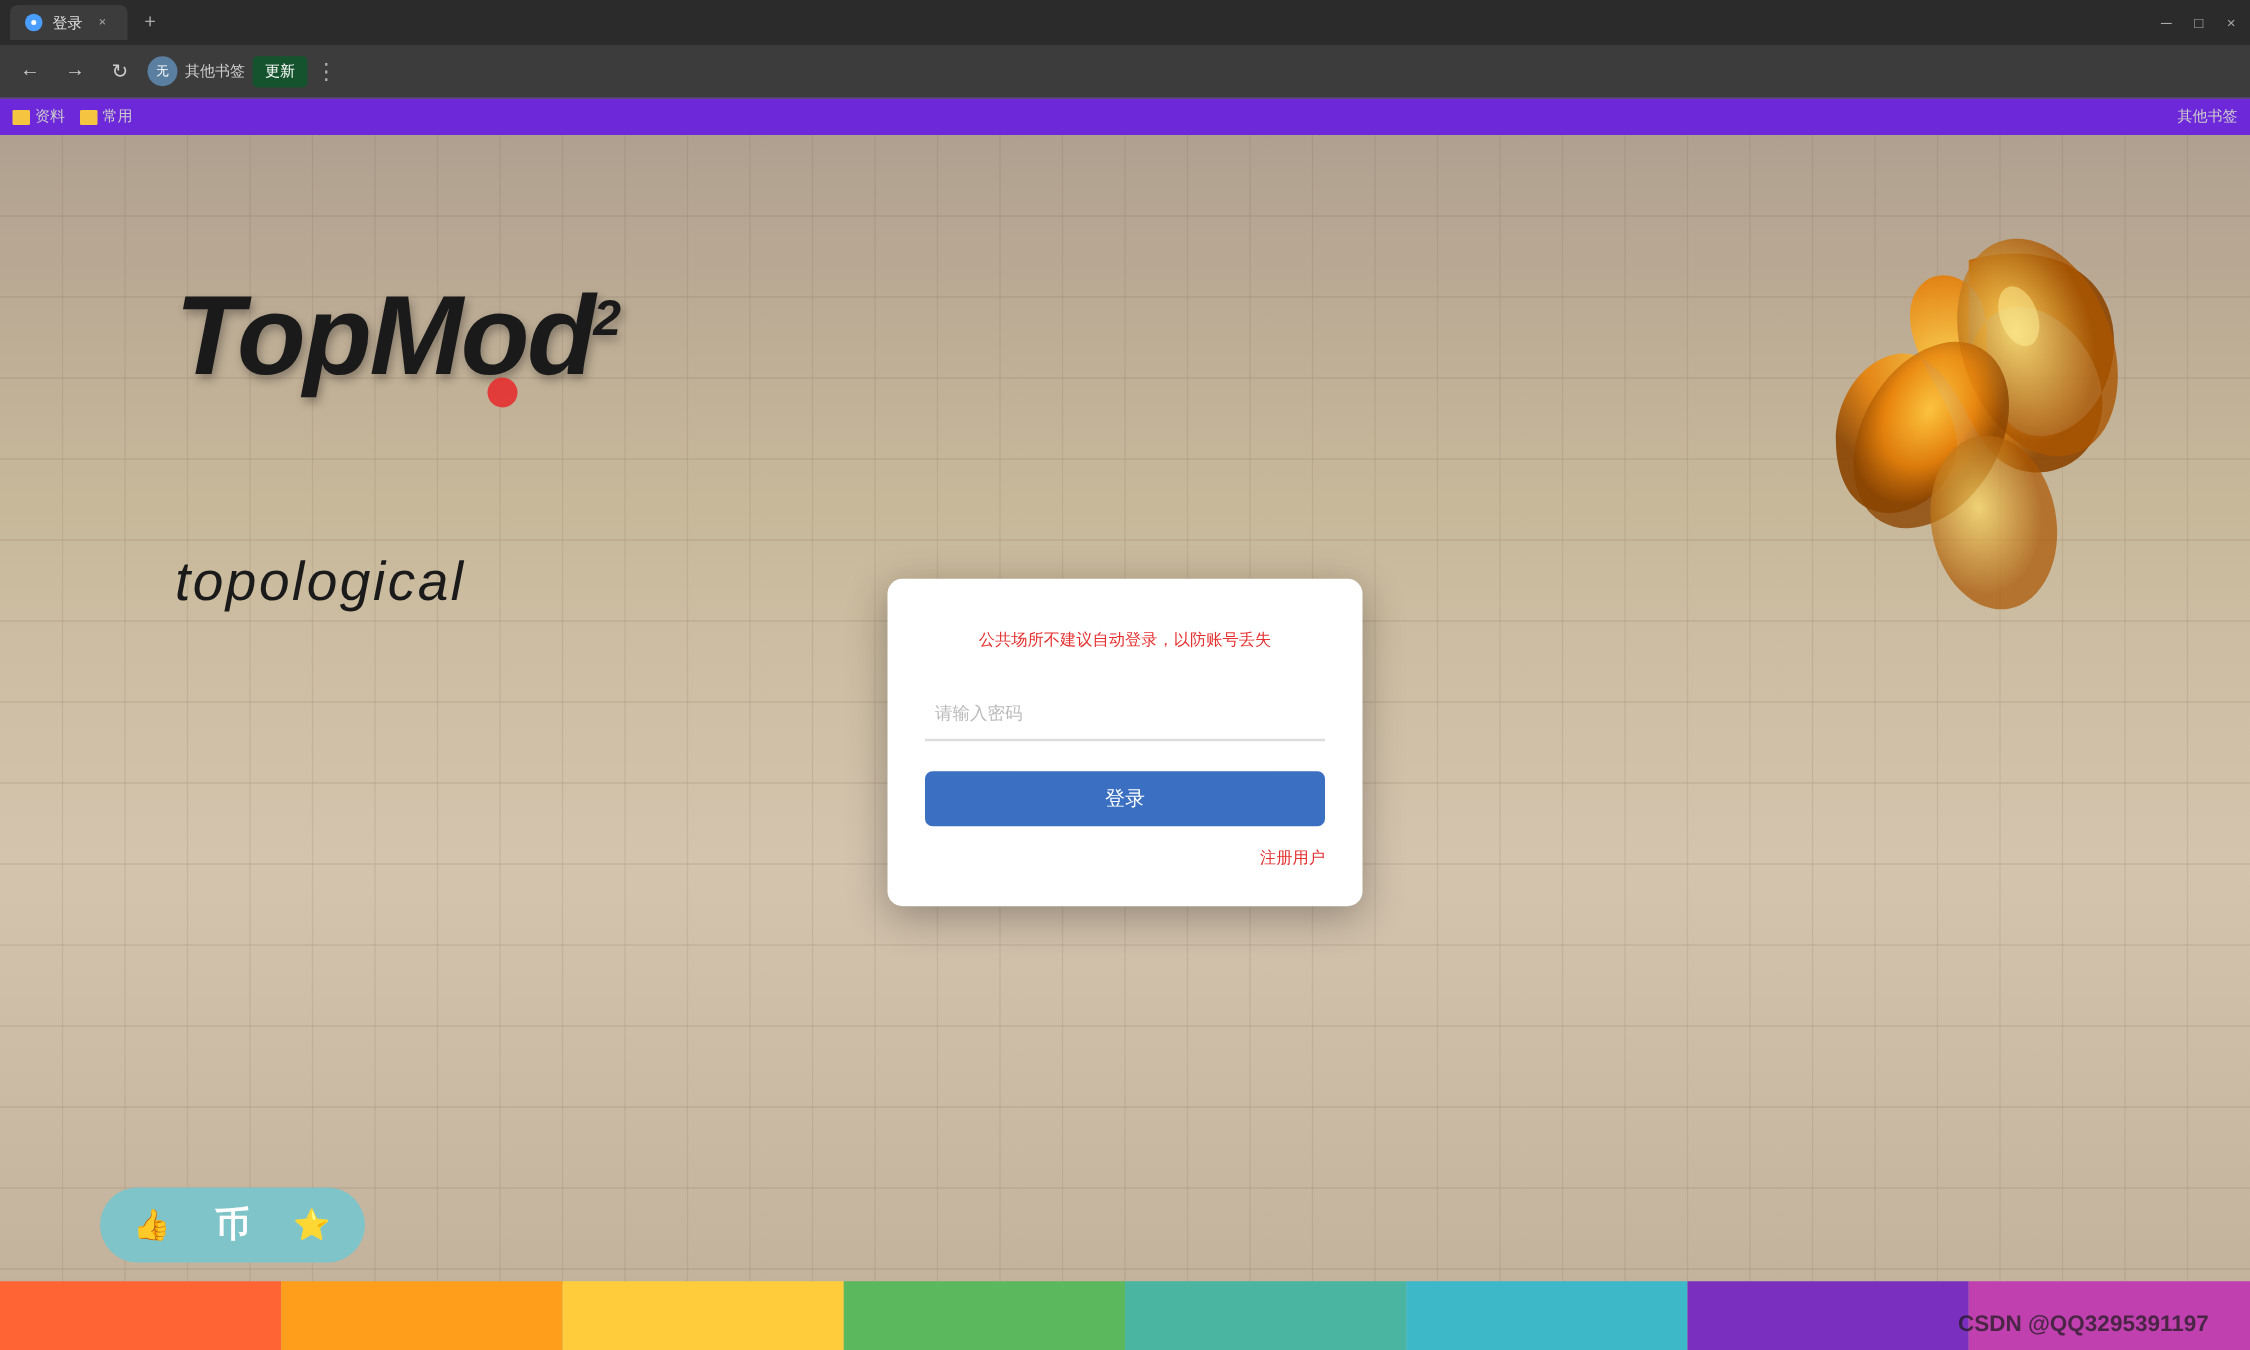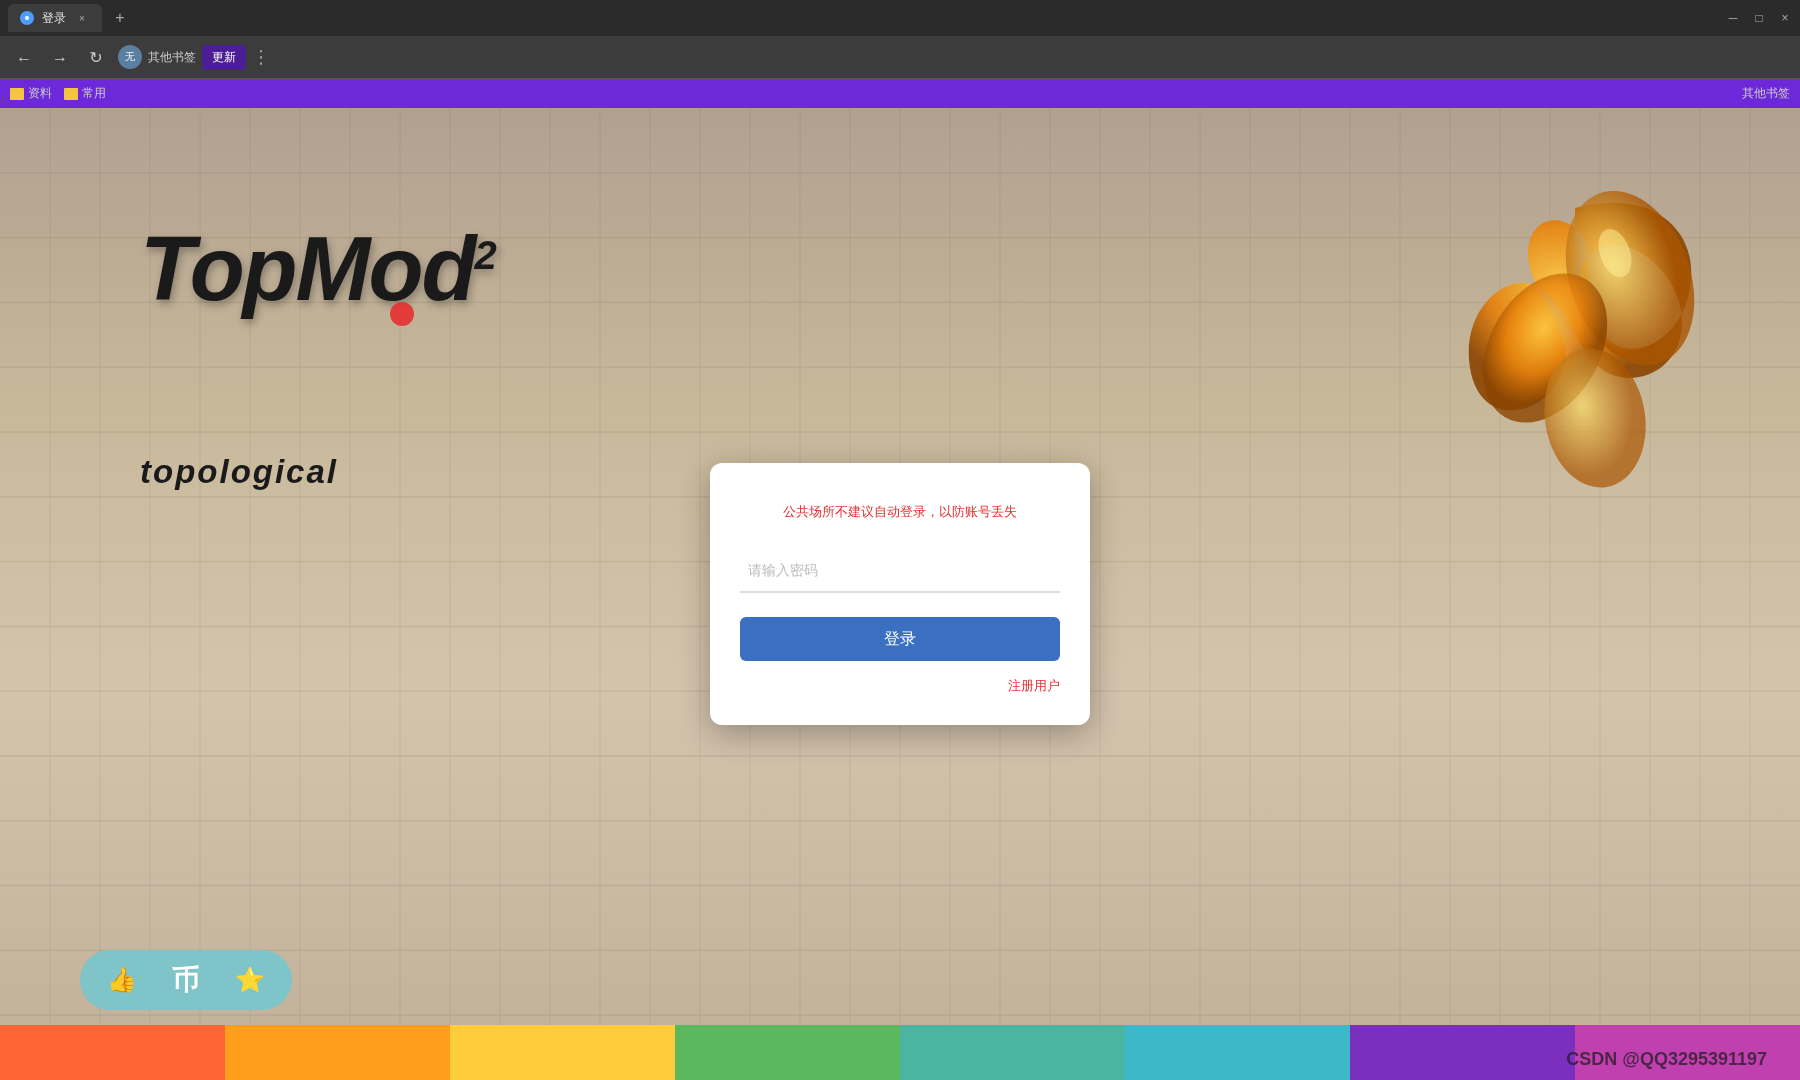--- a/index.html
+++ b/index.html
@@ -154,21 +154,21 @@
       color: white;
       font-size: 10px;
     }
 
     .profile-label {
       font-size: 12px;
       color: #ccc;
     }
 
     .update-btn {
-      background: #4c1d95;
+      background: #14532d;
       color: white;
       border: none;
       border-radius: 4px;
       padding: 4px 10px;
       font-size: 12px;
       cursor: pointer;
     }
 
     
     .bookmarks-bar {
@@ -241,23 +241,23 @@
 
     .topmod-sup {
       font-size: 40px;
       vertical-align: super;
       font-weight: 900;
     }
 
     .topological-text {
       position: absolute;
       left: 70px;
-      top: 170px;
-      font-size: 33px;
-      font-weight: 700;
+      top: 158px;
+      font-size: 44px;
+      font-weight: 400;
       color: #1a1a1a;
       letter-spacing: 2px;
       font-style: italic;
     }
 
     
     .knot-object {
       position: absolute;
       right: 50px;
       top: 20px;

